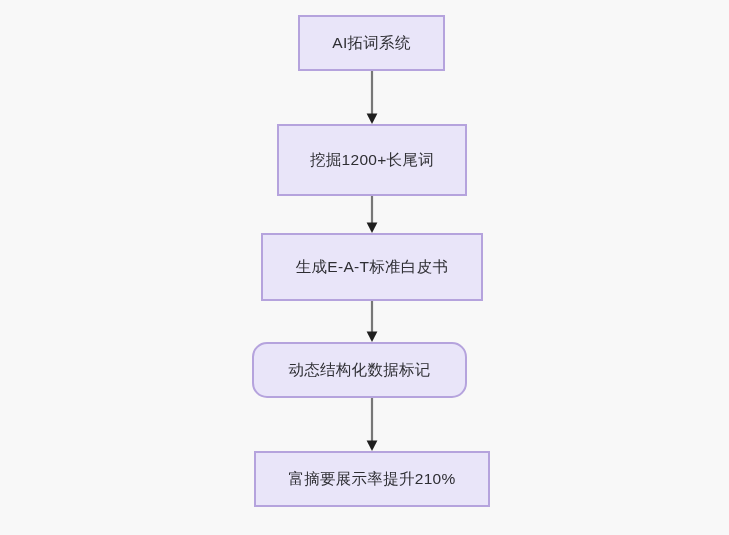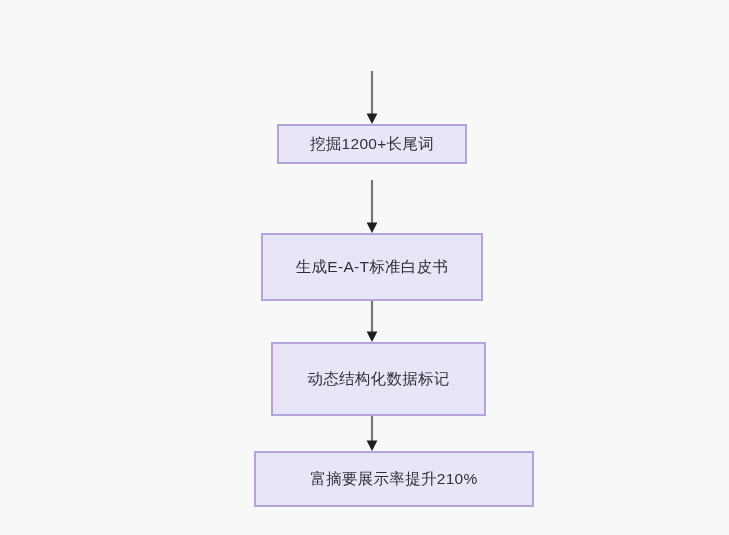--- a/index.html
+++ b/index.html
@@ -71,30 +71,33 @@
     </svg>
   </div>
 
   <div class="edge" style="left:361px; top:398px; height:53px;">
     <svg width="22" height="53" viewBox="0 0 22 53">
       <line x1="11" y1="0" x2="11" y2="45" stroke="#777777" stroke-width="2.2"></line>
       <polygon points="11,53 5.6,42.5 16.4,42.5" fill="#1f1f1f"></polygon>
     </svg>
   </div>
 
+  <div class="node" style="left:298px; top:15px; width:147px; height:56px;">
+    <span class="node-label">AI拓词系统</span>
+  </div>
 
-  <div class="node" style="left:277px; top:124px; width:190px; height:40px;text-align:center;">
+  <div class="node" style="left:277px; top:124px; width:190px; height:72px;text-align:center;">
     <span class="node-label">挖掘1200+长尾词</span>
   </div>
 
   <div class="node" style="left:261px; top:233px; width:222px; height:68px;">
     <span class="node-label">生成E-A-T标准白皮书</span>
   </div>
 
-  <div class="node" style="left:271px; top:342px; width:215px; height:74px;">
+  <div class="node" style="left:252px; top:342px; width:215px; height:56px;border-radius:15px;">
     <span class="node-label">动态结构化数据标记</span>
   </div>
 
-  <div class="node" style="left:254px; top:451px; width:280px; height:56px;">
+  <div class="node" style="left:254px; top:451px; width:236px; height:56px;">
     <span class="node-label">富摘要展示率提升210%</span>
   </div>
 
 </div>
 
 </body></html>

